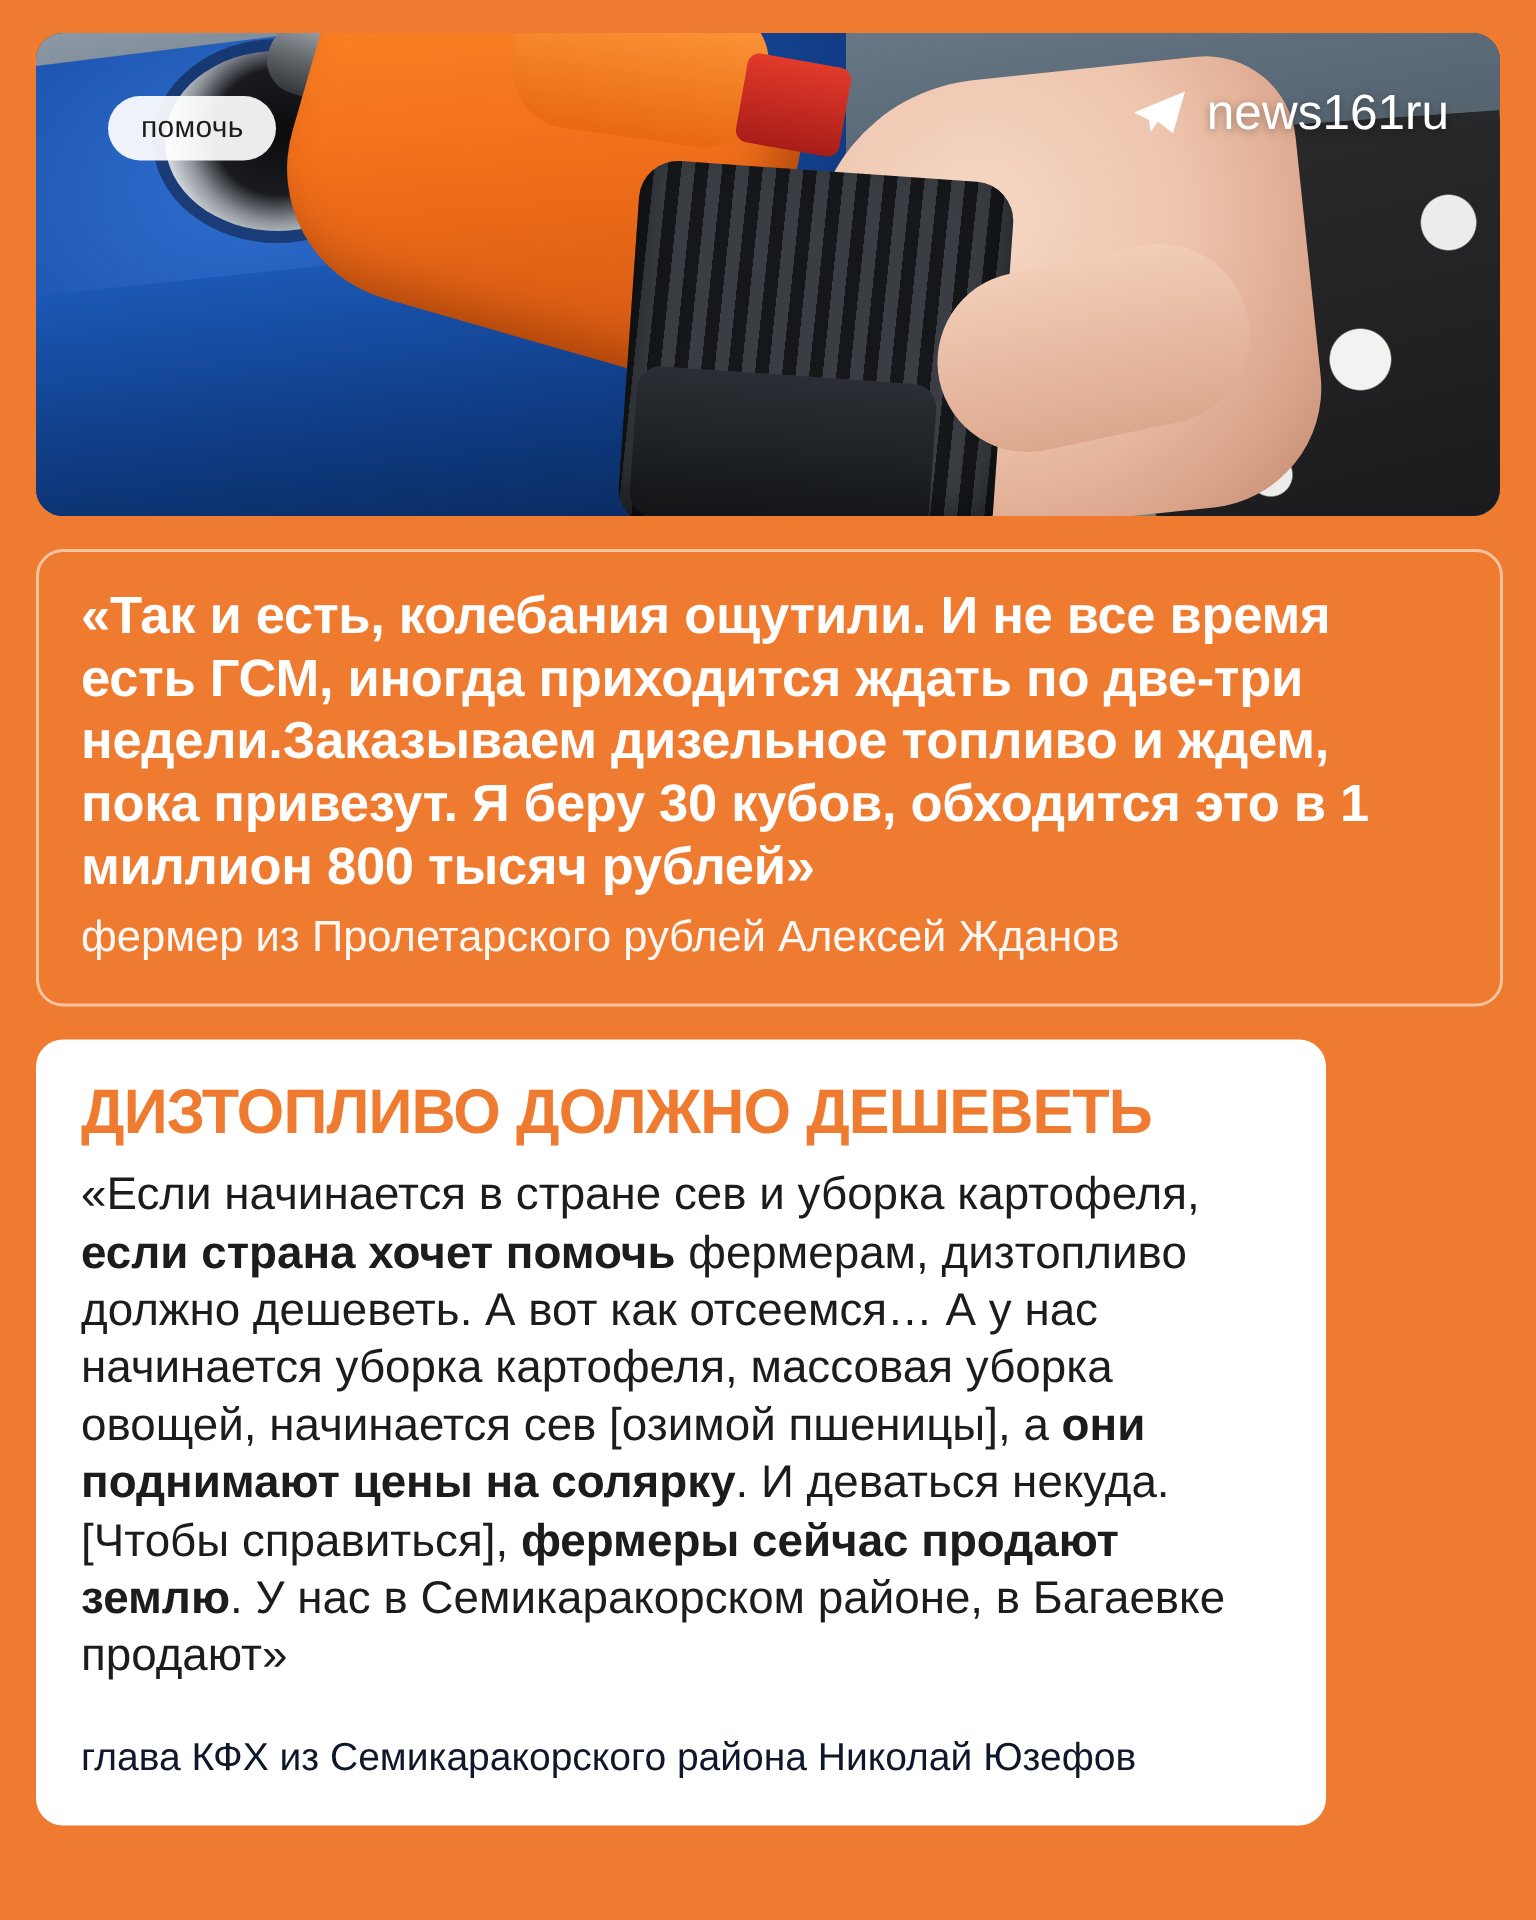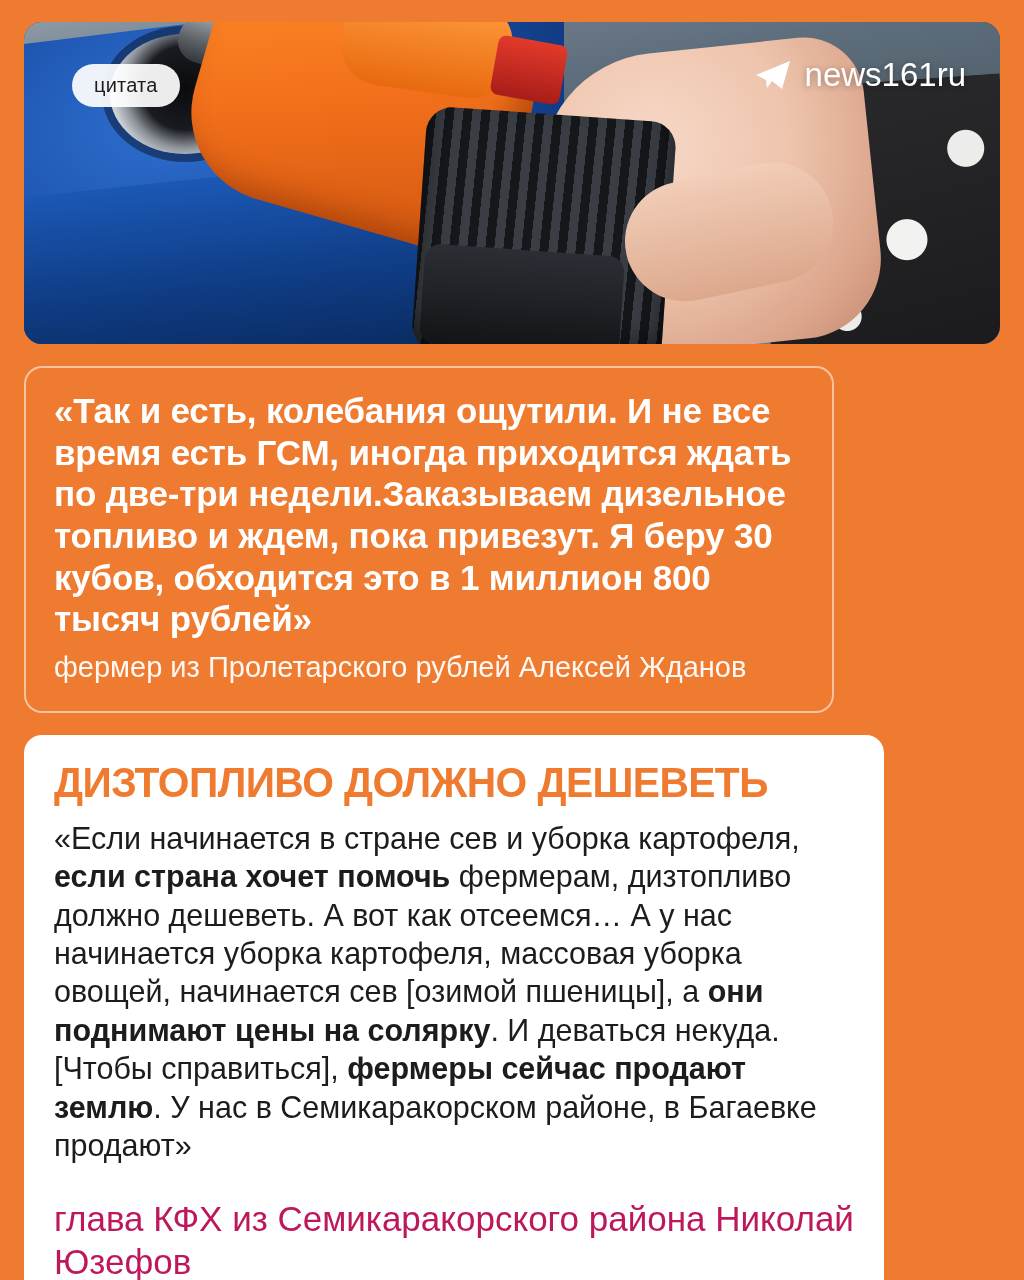--- a/index.html
+++ b/index.html
@@ -198,21 +198,21 @@
     gap: 14px;
     color: #ffffff;
     font-size: 33px;
     text-shadow: 0 1px 6px rgba(0,0,0,0.35);
   }
   .tg-icon svg { display: block; }
 
   
   .quote-card {
     margin-top: 22px;
-    width: 810px;
+    width: 978px;
     box-sizing: border-box;
     border-radius: 18px;
     border: 2px solid rgba(255,255,255,0.55);
     padding: 22px 28px 26px 28px;
     background: transparent;
   }
   .quote-text {
     color: #ffffff;
     font-size: 35px;
     line-height: 1.19;
@@ -247,22 +247,22 @@
     transform-origin: left center;
   }
   .body-text {
     color: #1c1c1e;
     font-size: 30.5px;
     line-height: 1.26;
     margin: 0 0 32px 0;
   }
   .body-text b { font-weight: bold; }
   .attribution {
-    color: #be185d;
-    font-size: 35px;
+    color: #0f172a;
+    font-size: 26px;
     line-height: 1.25;
     margin: 0;
   }
 </style>
 </head>
 <body>
 
 <div class="page">
 
   <div class="photo-card">
@@ -275,21 +275,21 @@
       <div class="nozzle"></div>
       <div class="nozzle-top"></div>
       <div class="red-tag"></div>
       <div class="sleeve"></div>
       <div class="hand"></div>
       <div class="grip"></div>
       <div class="grip-plate"></div>
       <div class="thumb"></div>
     </div>
 
-    <div class="quote-badge">цитата</div>
+    <div class="quote-badge">помочь</div>
 
     <div class="channel">
       <span class="tg-icon">
         <svg width="36" height="32" viewBox="0 0 36 32" aria-hidden="true">
           <path d="M1 16 L35 2 L27 30 L17 22 L12 29 L11 21 Z" fill="#ffffff"></path>
         </svg>
       </span>
       <span>news161ru</span>
     </div>
   </div>

